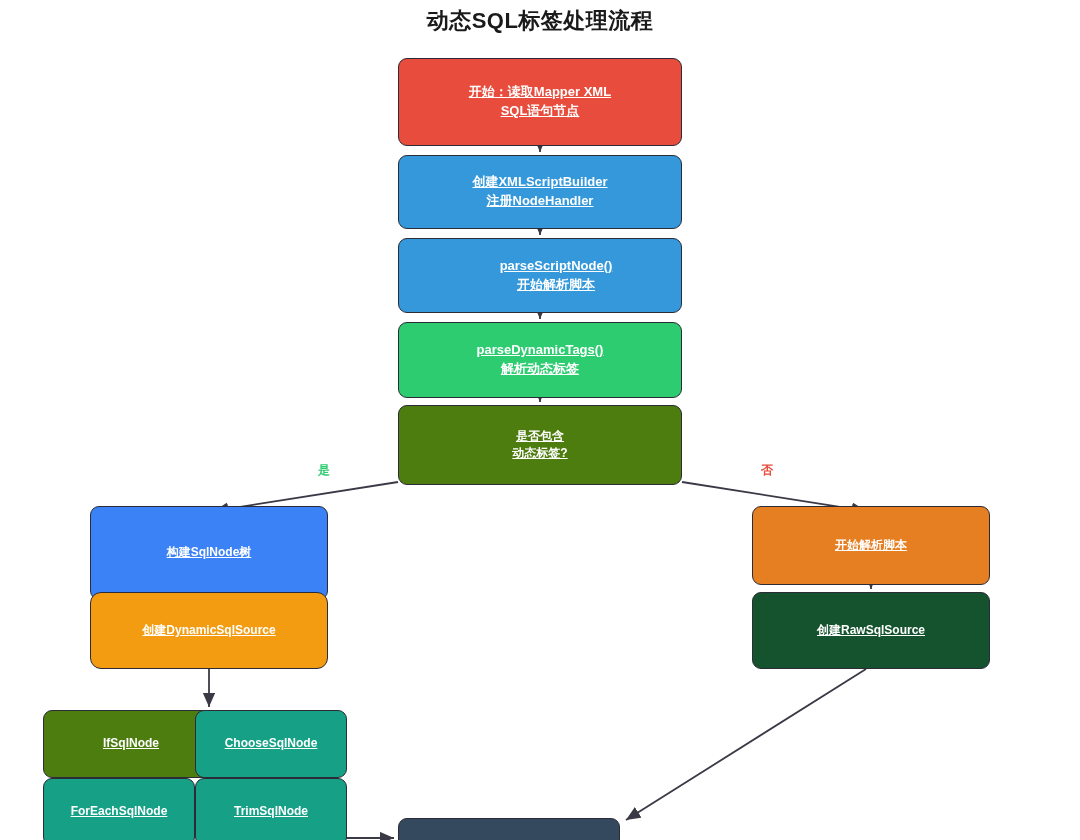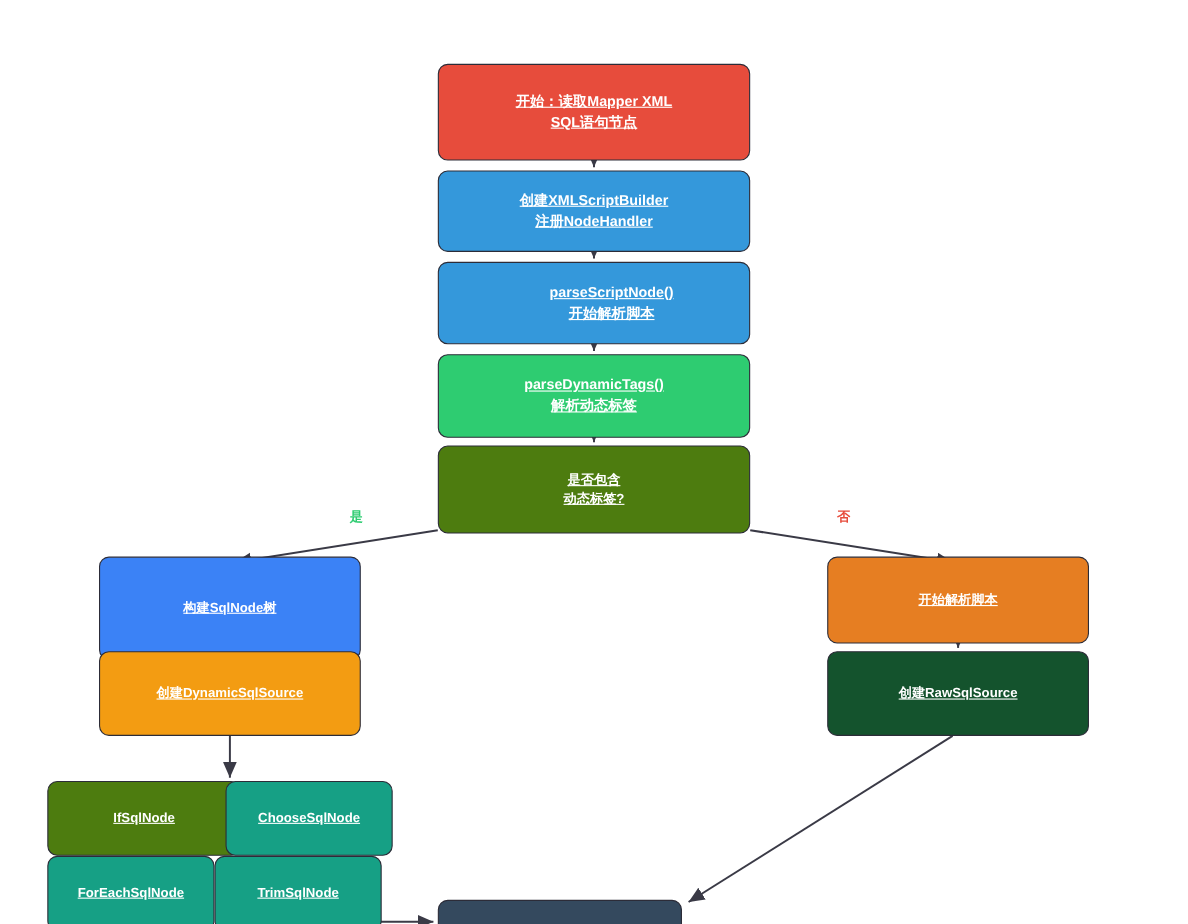--- a/index.html
+++ b/index.html
@@ -61,20 +61,21 @@
     font-weight: bold;
     z-index: 4;
     white-space: nowrap;
   }
 </style>
 </head>
 <body>
 
 <div id="canvas">
 
+  <div class="chart-title">动态SQL标签处理流程</div>
 
   <svg id="edges" viewBox="0 0 1080 840">
     <defs>
       <marker id="arrow" markerWidth="10" markerHeight="10" refX="8" refY="3.5" orient="auto" markerUnits="strokeWidth">
         <path d="M0,0 L8,3.5 L0,7 z" fill="#3a3a46"></path>
       </marker>
     </defs>
     <g stroke="#3a3a46" stroke-width="1.8" fill="none" marker-end="url(#arrow)">
       <path d="M540,146 L540,152"></path>
       <path d="M540,229 L540,235"></path>
@@ -108,33 +109,33 @@
         <span class="node-label">parseDynamicTags()
 解析动态标签</span>
       </div>
       <div class="node" style="left: 398px; top: 405px; width: 284px; height: 80px; background: #4d7c0f; font-size: 12px;">
         <span class="node-label">是否包含
 动态标签?</span>
       </div>
       <div class="node" style="left: 90px; top: 506px; width: 238px; height: 94px; background: #3b82f6; font-size: 12px;">
         <span class="node-label">构建SqlNode树</span>
       </div>
-      <div class="node" style="left: 90px; top: 592px; width: 238px; height: 77px; background: rgb(243, 156, 18); font-size: 12px;">
+      <div class="node" style="left: 90px; top: 592px; width: 238px; height: 77px; background: rgb(243, 156, 18); font-size: 12px; border-radius: 11px;">
         <span class="node-label">创建DynamicSqlSource</span>
       </div>
       <div class="node" style="left: 752px; top: 506px; width: 238px; height: 79px; background: rgb(230, 126, 34); font-size: 12px;">
         <span class="node-label">开始解析脚本</span>
       </div>
       <div class="node" style="left: 752px; top: 592px; width: 238px; height: 77px; background: #14532d; font-size: 12px;">
         <span class="node-label">创建RawSqlSource</span>
       </div>
       <div class="node" style="left: 43px; top: 710px; width: 176px; height: 68px; background: #4d7c0f; font-size: 12px;">
         <span class="node-label">IfSqlNode</span>
       </div>
-      <div class="node" style="left: 195px; top: 710px; width: 152px; height: 68px; background: rgb(22, 160, 133); font-size: 12px; margin-left: 10px;">
+      <div class="node" style="left: 195px; top: 710px; width: 152px; height: 68px; background: rgb(22, 160, 133); font-size: 12px;">
         <span class="node-label">ChooseSqlNode</span>
       </div>
       <div class="node" style="left: 43px; top: 778px; width: 152px; height: 68px; background: rgb(22, 160, 133); font-size: 12px;">
         <span class="node-label">ForEachSqlNode</span>
       </div>
       <div class="node" style="left: 195px; top: 778px; width: 152px; height: 68px; background: rgb(22, 160, 133); font-size: 12px;">
         <span class="node-label">TrimSqlNode</span>
       </div>
       <div class="node" style="left: 398px; top: 818px; width: 222px; height: 60px; background: rgb(52, 73, 94); font-size: 12px;">
         <span class="node-label"></span>

